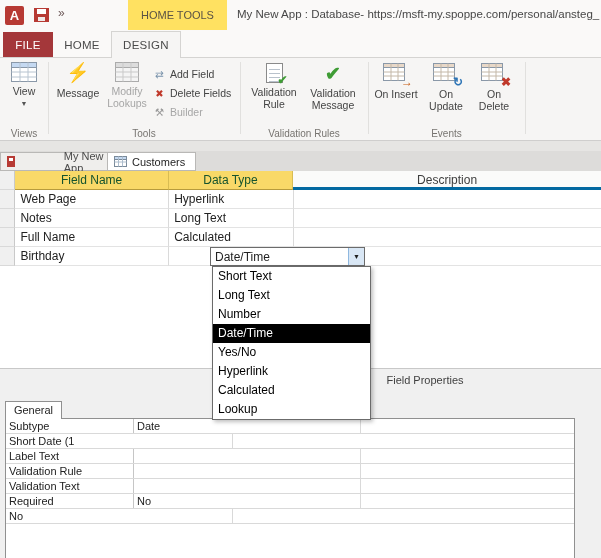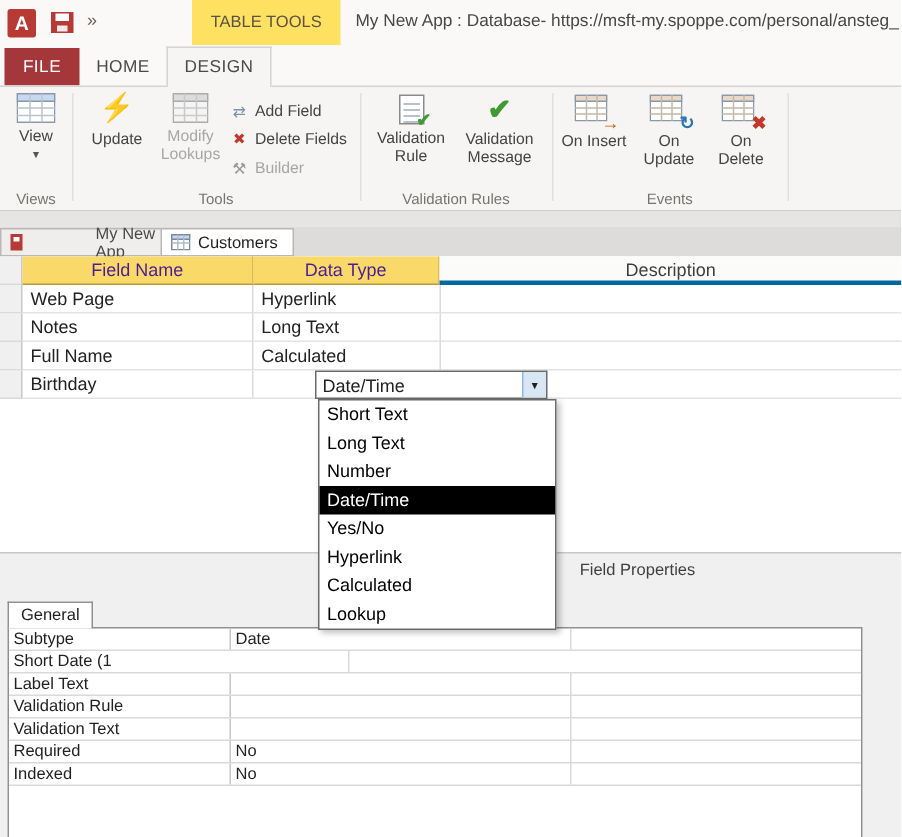--- a/index.html
+++ b/index.html
@@ -55,21 +55,21 @@
   .dtab2 { left:108px; width:88px; background:#FFFFFF; border:1px solid #B9B8B6; border-left:none; color:#1F1F1F; }
   .dtab .dico { margin-right:5px; display:inline-block; }
   .appico { width:11px; height:11px; background:#B73A34; position:relative; }
   .appico::after { content:""; position:absolute; left:2px; top:2px; right:2px; height:3px; background:#fff; }
 
   
   #gridpane { position:absolute; left:0; top:171px; width:601px; height:197px; background:#fff; }
   .grow { display:flex; height:19px; }
   .gcell { height:19px; overflow:hidden; white-space:nowrap; }
   .sel-col { width:19px; background:#F0F0F0; border-right:1px solid #C9C9C9; border-bottom:1px solid #D9D9D9; }
-  .hdr { text-align:center; font-size:12px; color:#4c1d95; line-height:18px; }
+  .hdr { text-align:center; font-size:12px; color:#14532d; line-height:18px; }
   .hdr-gold { background:#F9D968; border-right:1px solid #D8BC53; border-bottom:1px solid #B79B3C; }
   .hdr-desc { background:#FBFBFA; border-bottom:3px solid #0369a1; color:#3E3E3E; }
   .c-field { width:191px; padding-left:5px; line-height:18px; border-right:1px solid #DADADA; border-bottom:1px solid #E3E3E3; }
   .c-type  { width:155px; padding-left:5px; line-height:18px; border-right:1px solid #DADADA; border-bottom:1px solid #E3E3E3; }
   .c-desc  { width:384px; border-bottom:1px solid #E3E3E3; }
   .hcell-field { width:191px; } .hcell-type { width:155px; } .hcell-desc { width:384px; line-height:18px; }
 
   
   #combo { position:absolute; left:210px; top:247px; width:155px; height:19px; background:#fff; border:1px solid #6B6B6B; z-index:5; }
   #combo .combo-text { position:absolute; left:4px; top:1px; line-height:16px; font-size:12px; }
@@ -80,34 +80,34 @@
   #dtlist { position:absolute; left:212px; top:266px; width:159px; background:#fff; border:1px solid #6B6B6B; z-index:10; box-shadow:2px 2px 4px rgba(0,0,0,.25); }
   .dd-item { height:19px; line-height:19px; padding-left:5px; font-size:12px; color:#000; }
   .dd-item.sel { background:#000; color:#fff; }
 
   
   #lowerpane { position:absolute; left:0; top:368px; width:601px; height:190px; background:#F0F0F0; border-top:1px solid #C8C8C8; }
   .fp-label { position:absolute; left:360px; top:5px; width:130px; text-align:center; font-size:11px; color:#3F3F3F; }
   .gen-tab { position:absolute; left:5px; top:32px; width:57px; height:18px; background:#fff; border:1px solid #909090; border-bottom:none; font-size:11px; text-align:center; line-height:17px; color:#1F1F1F; z-index:2; }
   #pgrid { position:absolute; left:5px; top:49px; width:570px; height:141px; background:#fff; border:1px solid #909090; overflow:hidden; }
   .prow { display:flex; height:15px; border-bottom:1px solid #D9D9D9; }
-  .pname { width:148px; padding-left:3px; font-size:11px; line-height:14px; border-right:1px solid #C6C6C6; overflow:hidden; white-space:nowrap; }
+  .pname { width:128px; padding-left:3px; font-size:11px; line-height:14px; border-right:1px solid #C6C6C6; overflow:hidden; white-space:nowrap; }
   .pval { width:227px; padding-left:3px; font-size:11px; line-height:14px; border-right:1px solid #D9D9D9; overflow:hidden; white-space:nowrap; }
   .ptail { flex:1; }
 </style>
 </head>
 <body>
 
 <div id="app">
 
   <div id="titlebar">
     <div class="access-logo">A</div>
     <div class="save-ico"></div>
     <div class="qa-chevron">»</div>
-    <div class="table-tools">TABLE TOOLS</div>
+    <div class="table-tools">HOME TOOLS</div>
     <div class="window-title">My New App : Database- https://msft-my.spoppe.com/personal/ansteg_</div>
   </div>
 
   <div id="tabrow">
     <div class="rtab rtab-file">FILE</div>
     <div class="rtab rtab-home">HOME</div>
     <div class="rtab rtab-design">DESIGN</div>
   </div>
 
   <div id="ribbon">
@@ -122,21 +122,21 @@
         <span class="cap">View</span>
         <span class="view-arrow">▼</span>
       </div>
       <div class="rgroup-label">Views</div>
     </div>
     <div class="rdivider" style="left:48px;"></div>
 
     <div class="rgroup" style="left:48px; width:192px;">
       <div class="bigbtn" style="left:8px; top:4px; width:44px; height:66px;">
         <span class="lightning">⚡</span>
-        <span class="cap">Update</span>
+        <span class="cap">Message</span>
       </div>
       <div class="bigbtn disabled" style="left:54px; top:4px; width:50px; height:66px;">
         <svg class="tbl-svg" width="24" height="20" viewBox="0 0 24 20">
             <rect x="0.5" y="0.5" width="23" height="19" fill="#F4F4F4" stroke="#ABABAB"></rect>
             <rect x="0.5" y="0.5" width="23" height="5" fill="#DCDCDC" stroke="#ABABAB"></rect>
             <path d="M8 .5v19 M16 .5v19 M.5 10h23 M.5 15h23" stroke="#C9C9C9" fill="none"></path>
           </svg>
         <span class="cap">Modify Lookups</span>
       </div>
       <div class="smallbtn" style="left:104px; top:7px; width:86px;">
@@ -303,20 +303,19 @@
         <div class="pname">Validation Text</div>
         <div class="pval"></div>
         <div class="ptail"></div>
       </div>
       <div class="prow">
         <div class="pname">Required</div>
         <div class="pval">No</div>
         <div class="ptail"></div>
       </div>
       <div class="prow">
-        <div class="pname">Indexed</div>
         <div class="pval">No</div>
         <div class="ptail"></div>
       </div>
     </div>
   </div>
 
 </div>
 
 </body></html>

